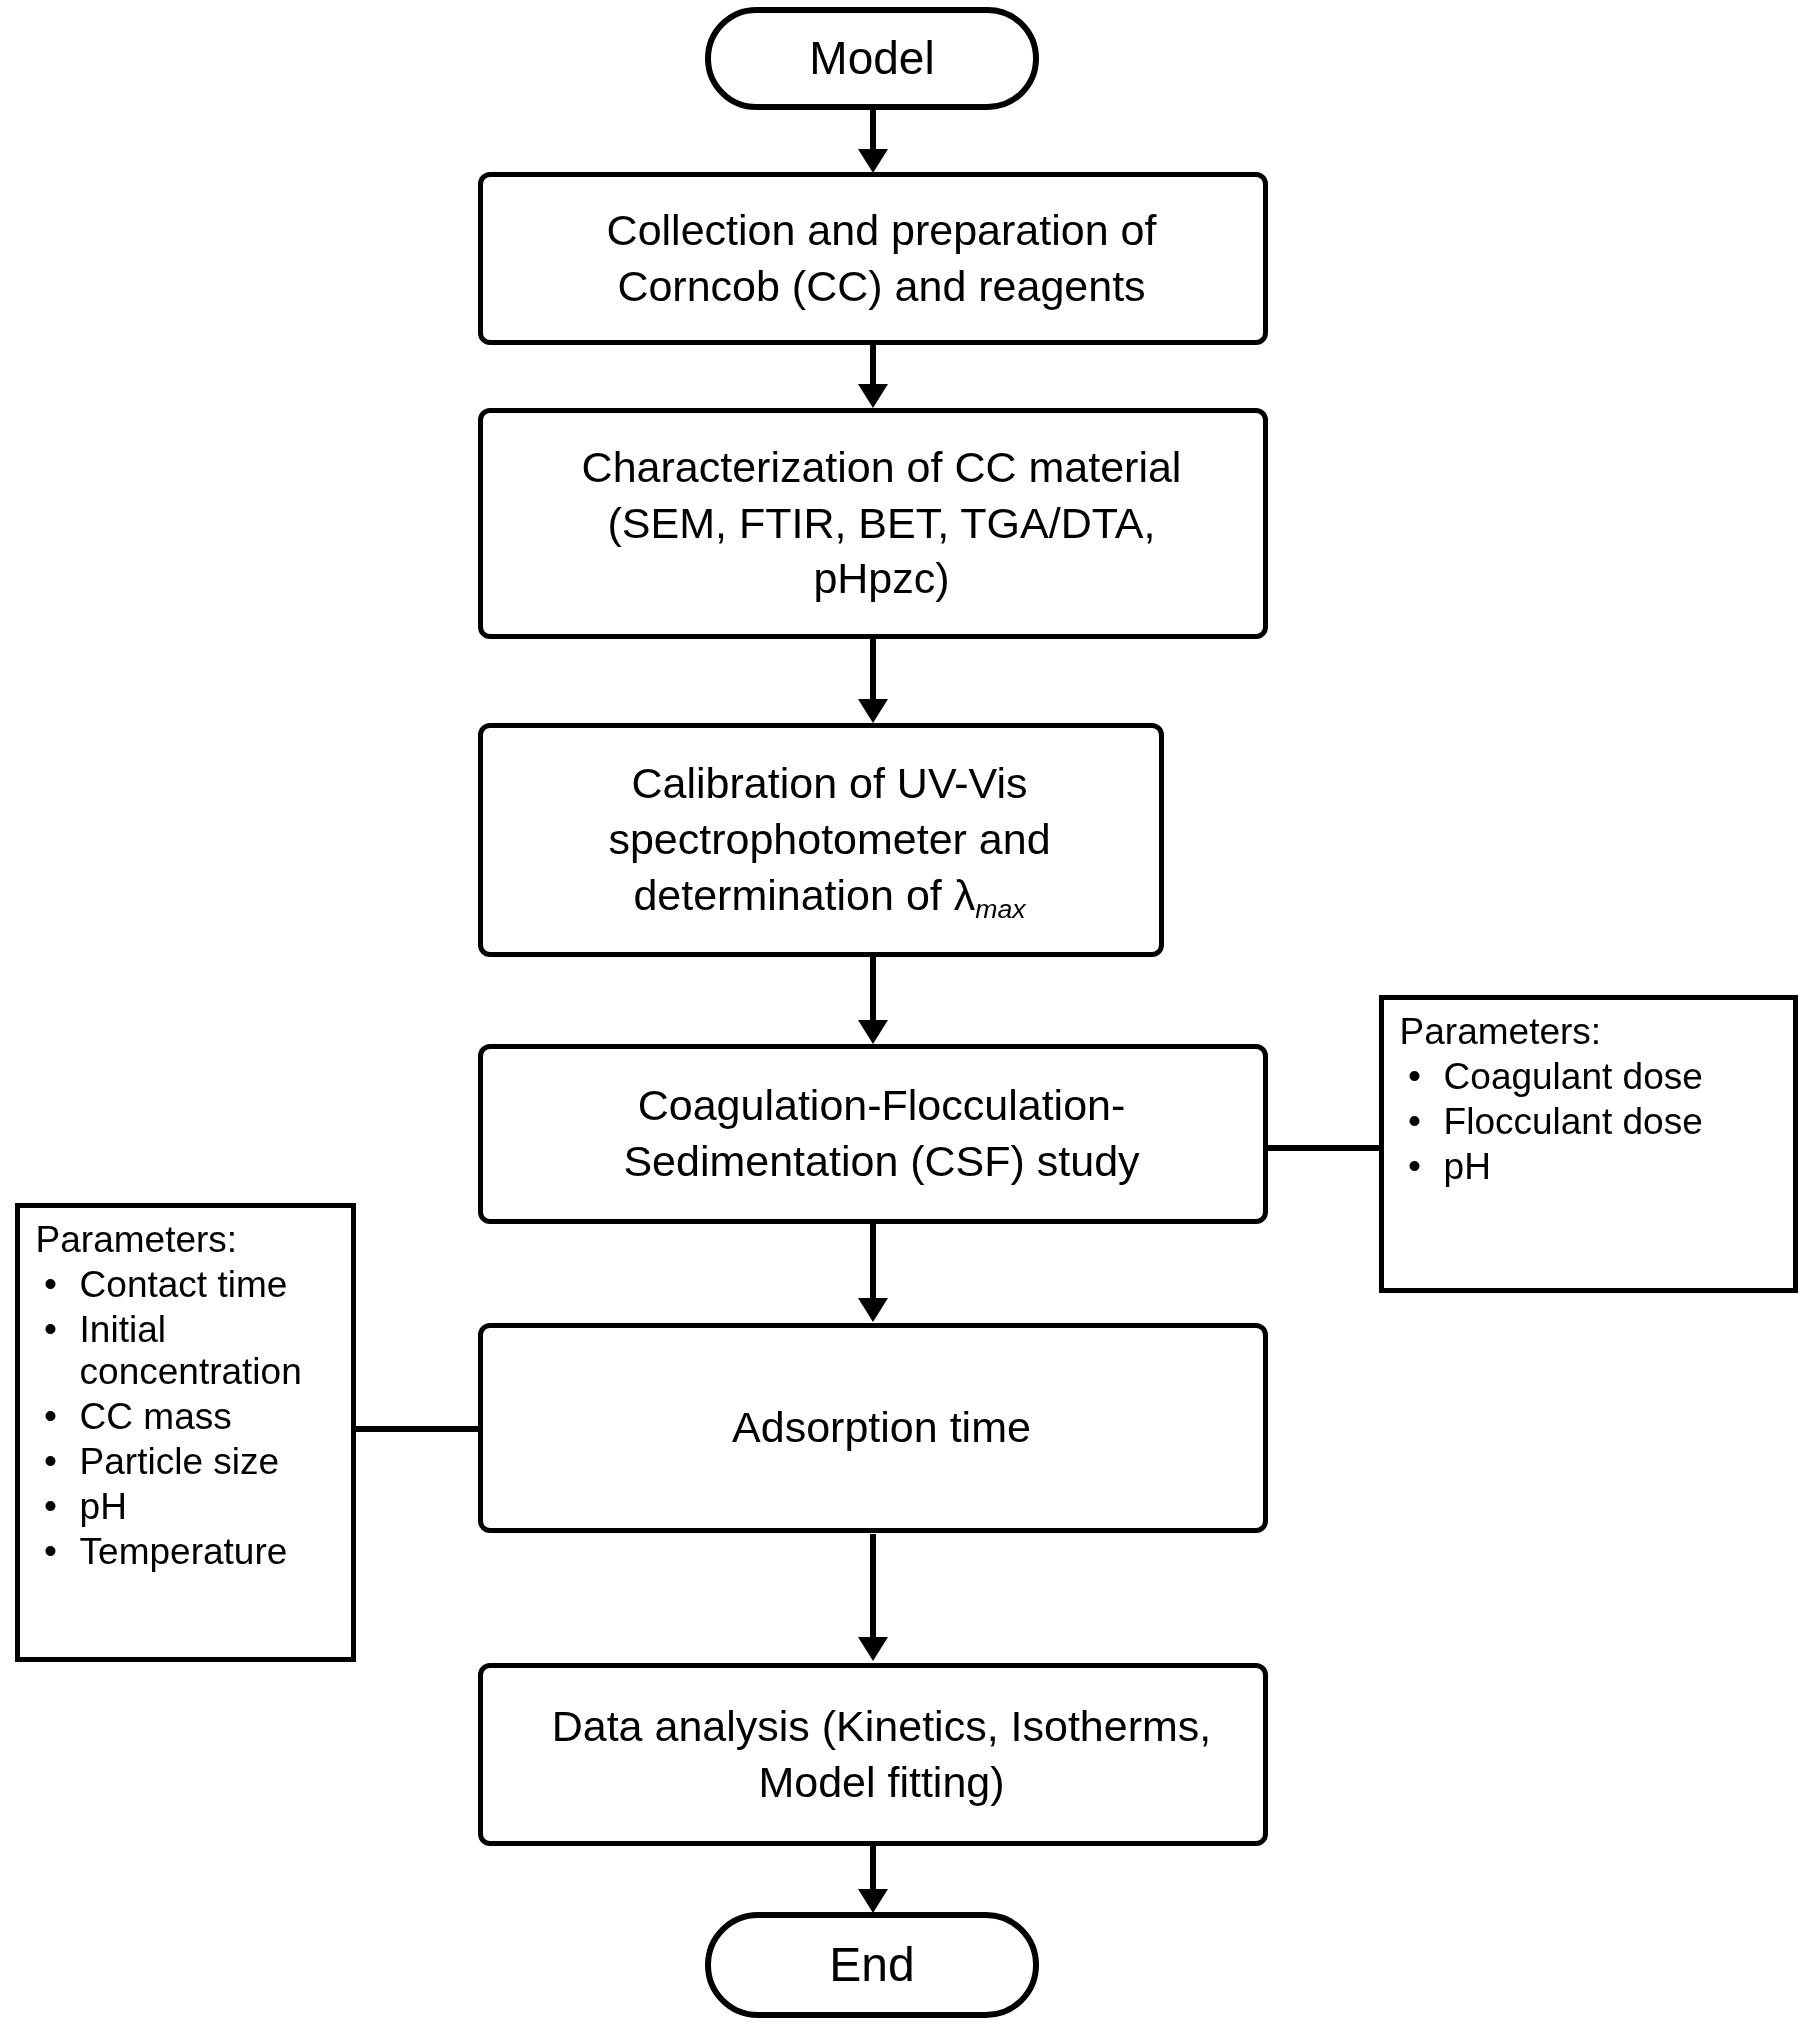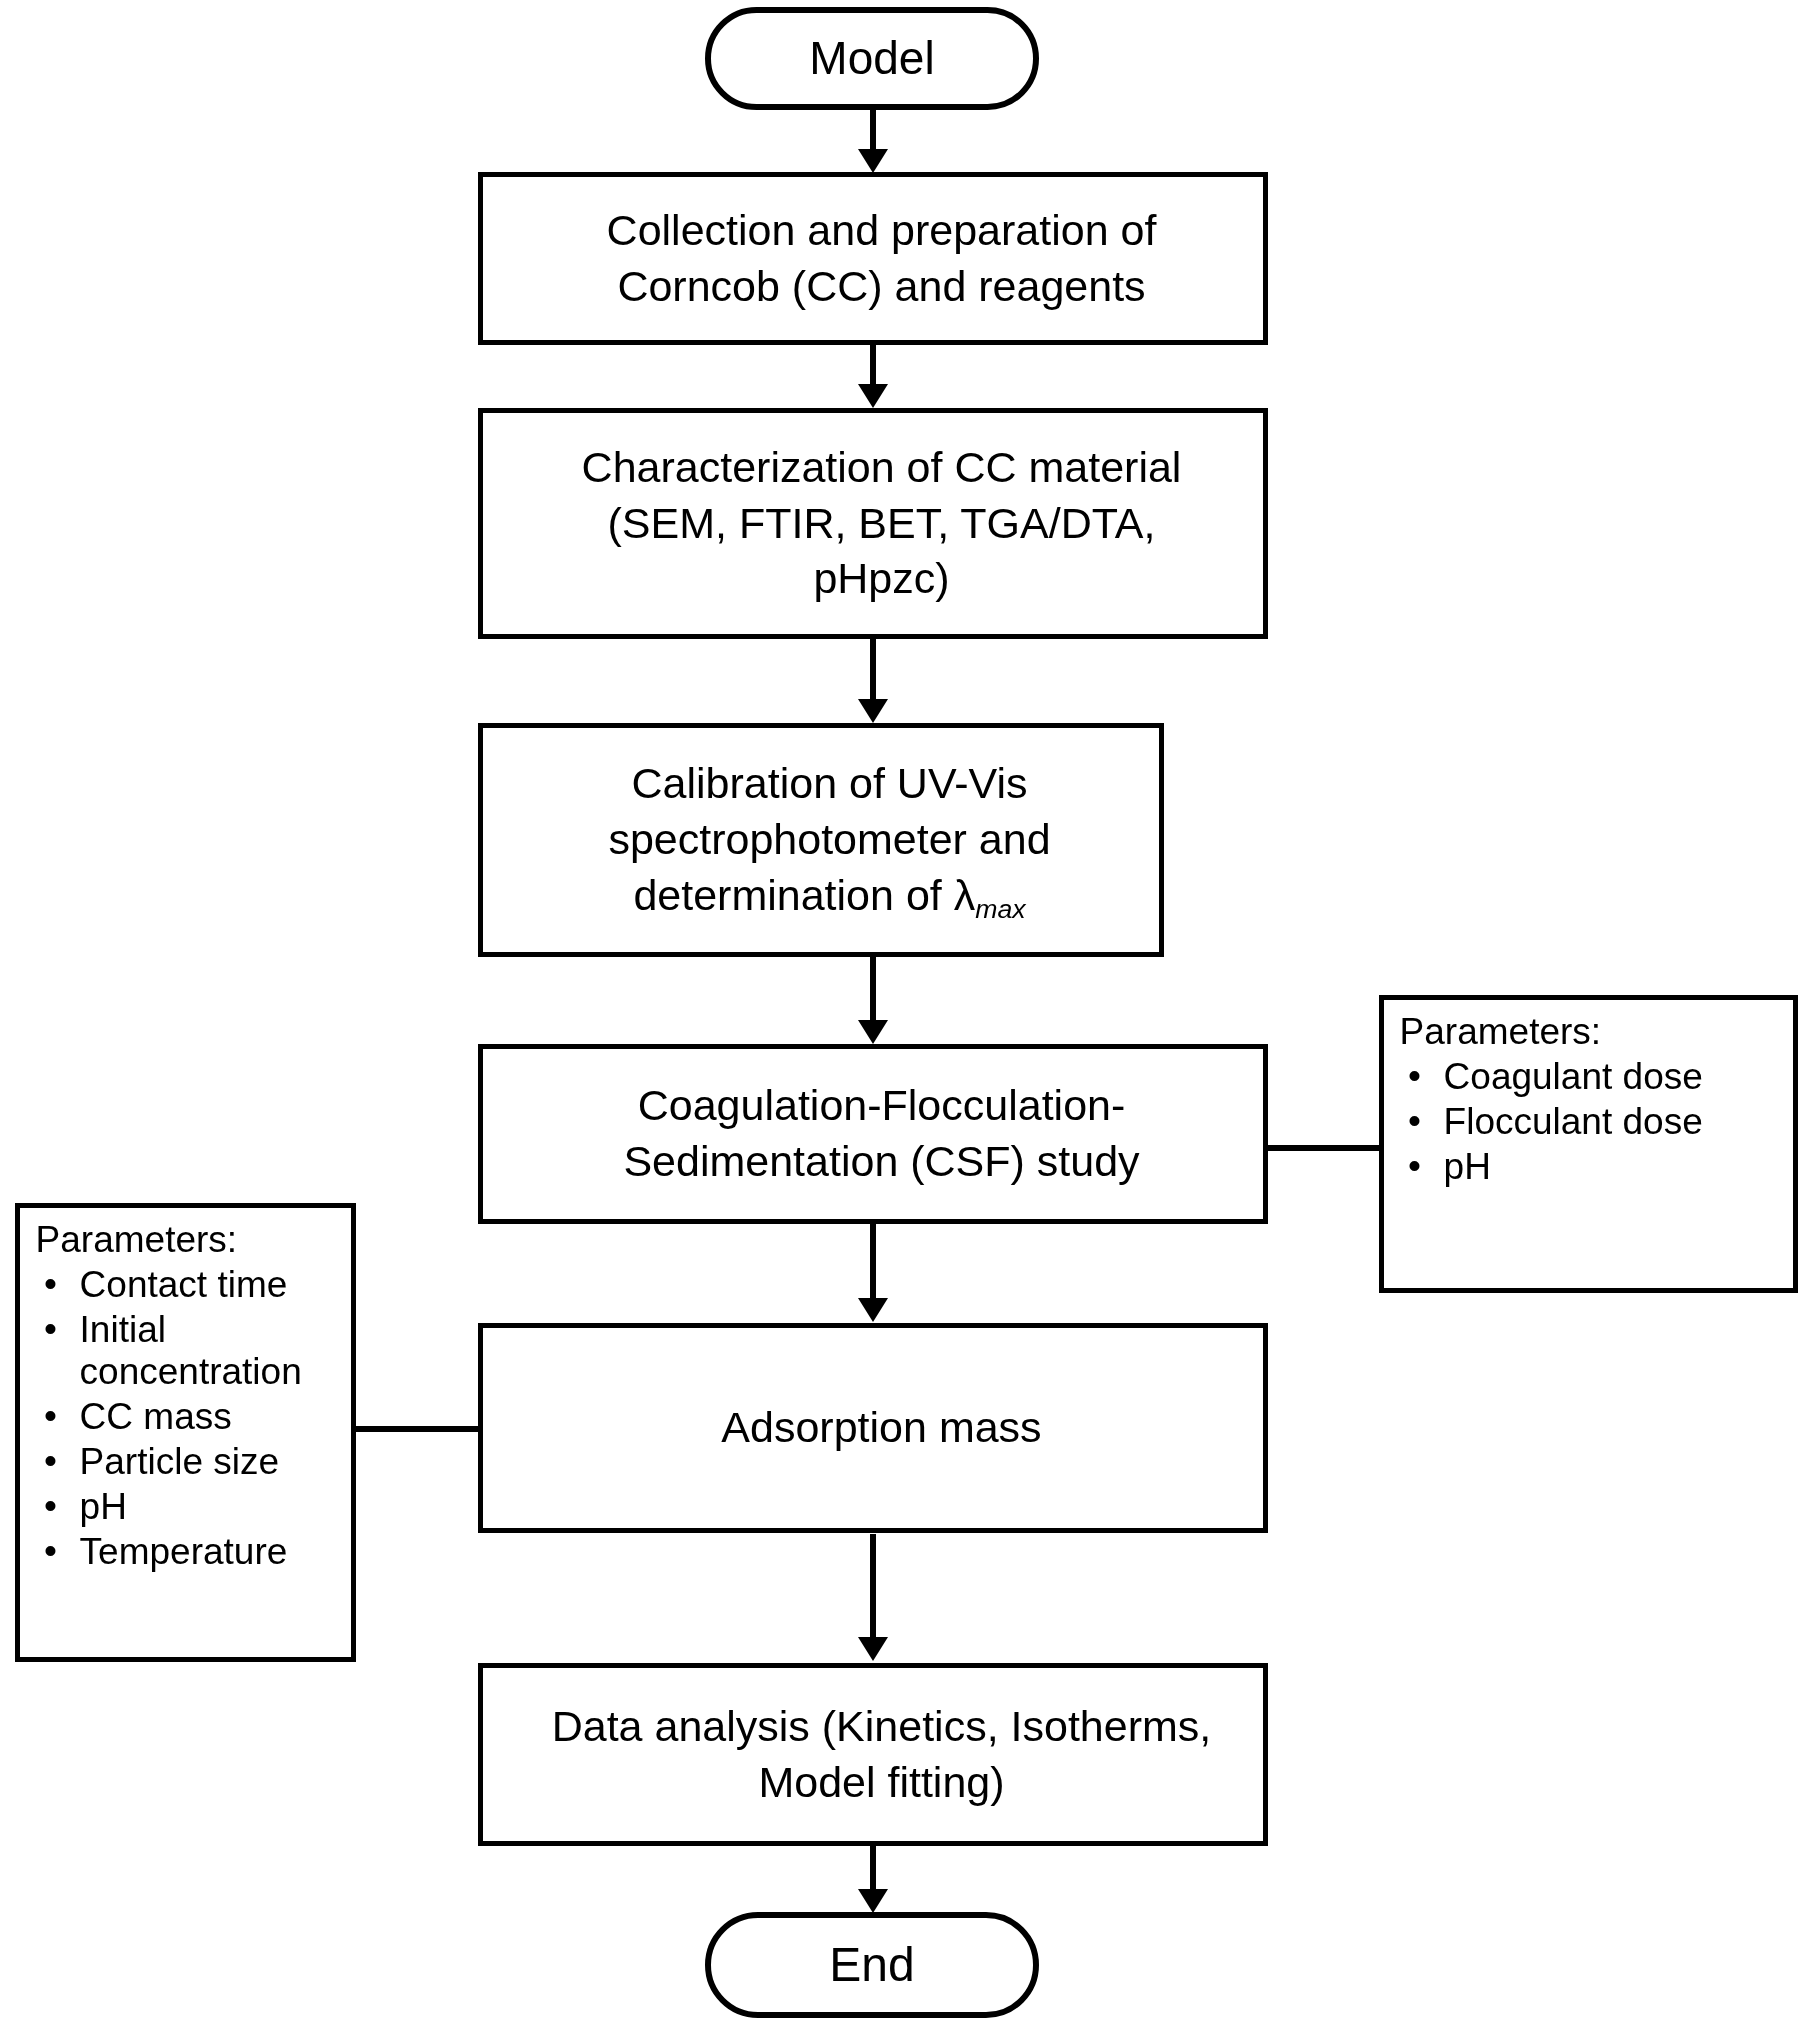--- a/index.html
+++ b/index.html
@@ -3,21 +3,21 @@
 <meta charset="utf-8">
 <style>
   html,body{margin:0;padding:0;background:#ffffff;}
   body{font-family:"Liberation Sans","DejaVu Sans",sans-serif;}
   #canvas{position:relative;width:1813px;height:2025px;background:#ffffff;overflow:hidden;}
 
   
   .node{position:absolute;box-sizing:border-box;background:#ffffff;border:5.4px solid #000000;
         display:flex;align-items:center;justify-content:center;text-align:center;color:#000000;}
   .terminator{border-radius:600px;border-width:6.6px;}
-  .process{border-radius:0;padding-left:17px;}
+  .process{border-radius:12px;padding-left:17px;}
   .side-box{position:absolute;box-sizing:border-box;background:#ffffff;border:5.4px solid #000000;
         display:block;text-align:left;color:#000000;}
 
   .node-text{line-height:1.30;padding:0 15.6px;}
 
   
   .vline{position:absolute;background:#000000;width:6px;}
   .hline{position:absolute;background:#000000;height:6px;}
   .arrowhead{position:absolute;width:0;height:0;border-left:15.6px solid transparent;
              border-right:15.6px solid transparent;border-top:24px solid #000000;}
@@ -102,21 +102,21 @@
         <span class="ptext">pH</span>
       </li>
     </ul>
   </div>
 
   <div class="vline" style="left:870px;top:1224px;height:75px;"></div>
   <div class="arrowhead" style="left:858px;top:1298px;"></div>
 
   <div class="node process" style="left:478px;top:1323px;width:790px;height:210px;">
     <div class="node-text" style="font-size:43px;">
-      <div>Adsorption mass</div>
+      <div>Adsorption time</div>
     </div>
   </div>
 
   <div class="hline" style="left:353px;top:1426px;width:129px;"></div>
 
   <div class="side-box" style="left:15px;top:1203px;width:341px;height:459px;">
     <div class="params-title">Parameters:</div>
     <ul class="params-list">
       <li>
         <span class="bullet">•</span>

